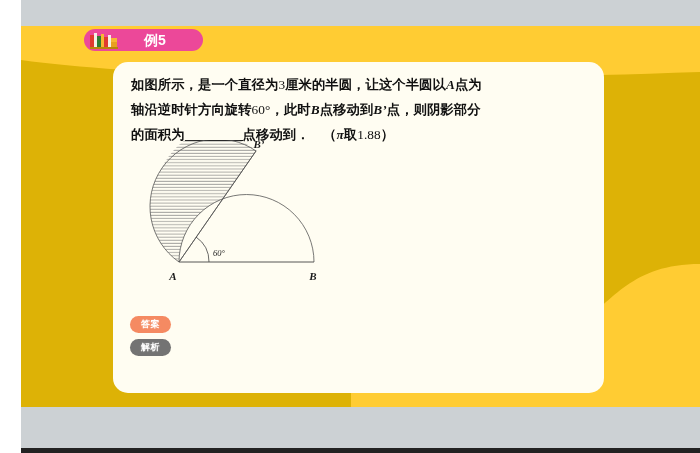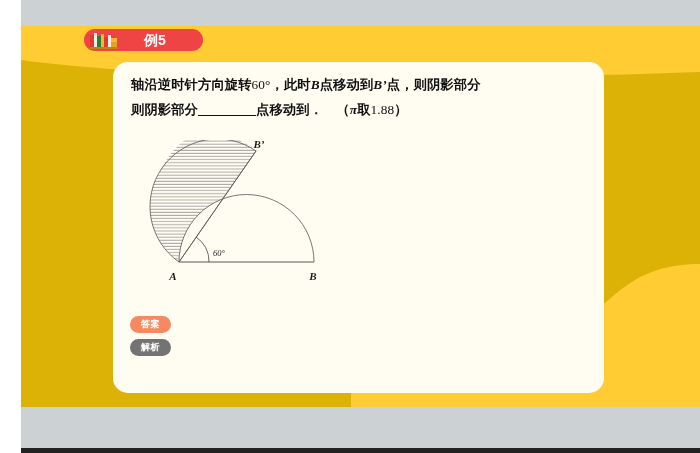--- a/index.html
+++ b/index.html
@@ -13,21 +13,21 @@
   .band-dark   { position:absolute; left:21px; top:448px; width:679px; height:5px;   background:#222222; }
   .edge-left   { position:absolute; left:0;   top:0;     width:21px;  height:453px; background:#ffffff; }
 
   
   .slide { position:absolute; left:21px; top:26px; width:679px; height:381px;
            background:#ffcc33; overflow:hidden; }
   .slide svg { position:absolute; left:0; top:0; width:679px; height:381px; display:block; }
 
   
   .badge { position:absolute; left:84px; top:29px; width:119px; height:22px;
-           background:#ef4444; border-radius:11px; display:flex; align-items:center;
+           background:#ec4899; border-radius:11px; display:flex; align-items:center;
            padding-left:5px; }
   .badge-icon { width:32px; height:17px; position:relative; flex:0 0 auto; }
   .badge-label { flex:1; text-align:center; color:#ffffff; font-size:14px;
                  font-weight:bold; letter-spacing:0px; padding-right:14px;
                  line-height:22px; }
 
   
   .card { position:absolute; left:113px; top:62px; width:491px; height:331px;
           background:#fffdf2; border-radius:15px; overflow:hidden; }
   .card-tex { position:absolute; inset:0;
@@ -95,24 +95,27 @@
       </svg>
     </div>
     <div class="badge-label">例5</div>
   </div>
 
   <div class="card">
     <div class="card-tex"></div>
 
     <div class="qtext">
       <div>
+        <span>如图所示，是一个直径为</span><span class="num">3</span><span>厘米的半圆，让这个半圆以</span><span class="mi">A</span><span>点为</span>
+      </div>
+      <div>
         <span>轴沿逆时针方向旋转</span><span class="num">60°</span><span>，此时</span><span class="mi">B</span><span>点移动到</span><span class="mi">B’</span><span>点，则阴影部分</span>
       </div>
       <div>
-        <span>则阴影部分</span><span class="blank"></span><span>点移动到．　（</span><span class="mi">π</span><span>取</span><span class="num">1.88</span><span>）</span>
+        <span>的面积为</span><span class="blank"></span><span>点移动到．　（</span><span class="mi">π</span><span>取</span><span class="num">1.88</span><span>）</span>
       </div>
     </div>
 
     <div class="figure">
       <svg viewBox="0 0 195 150">
         <defs>
 
           <pattern id="hatch" width="6" height="3.1" patternUnits="userSpaceOnUse">
             <line x1="0" y1="1" x2="6" y2="1" stroke="#777" stroke-width="0.7"></line>
           </pattern>

